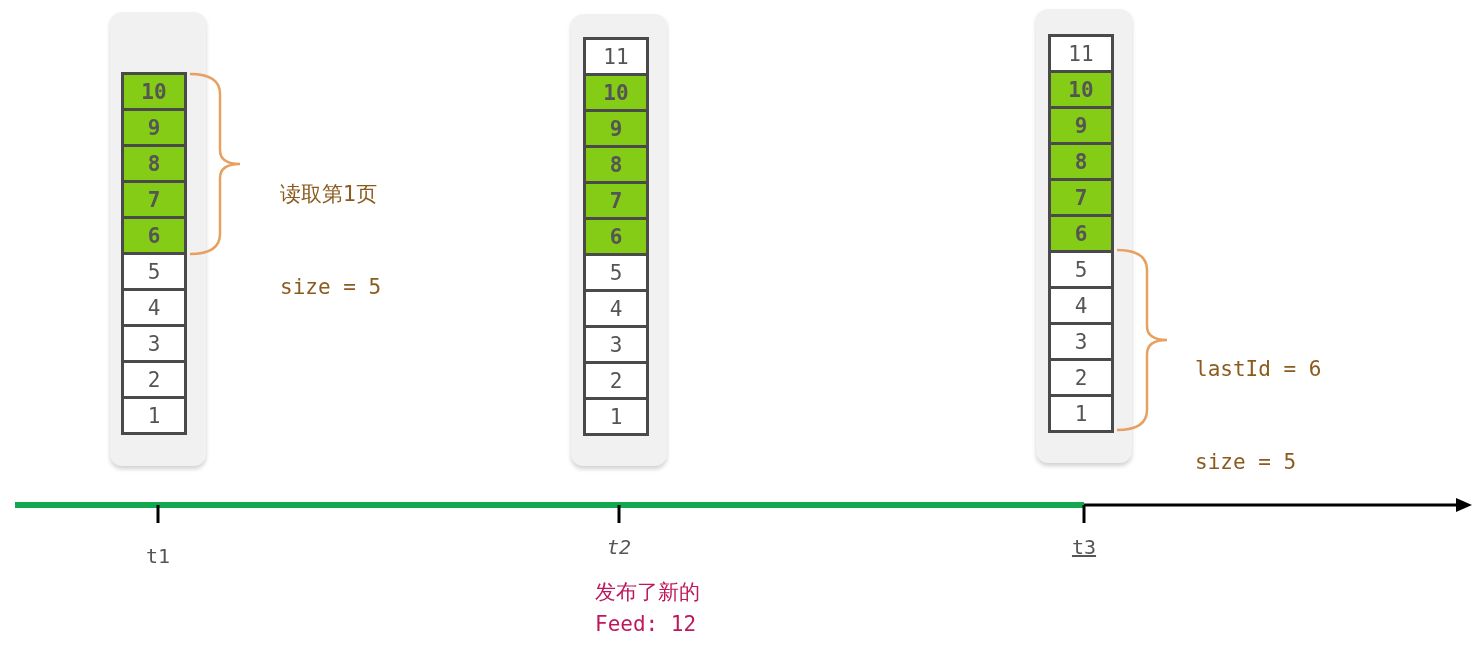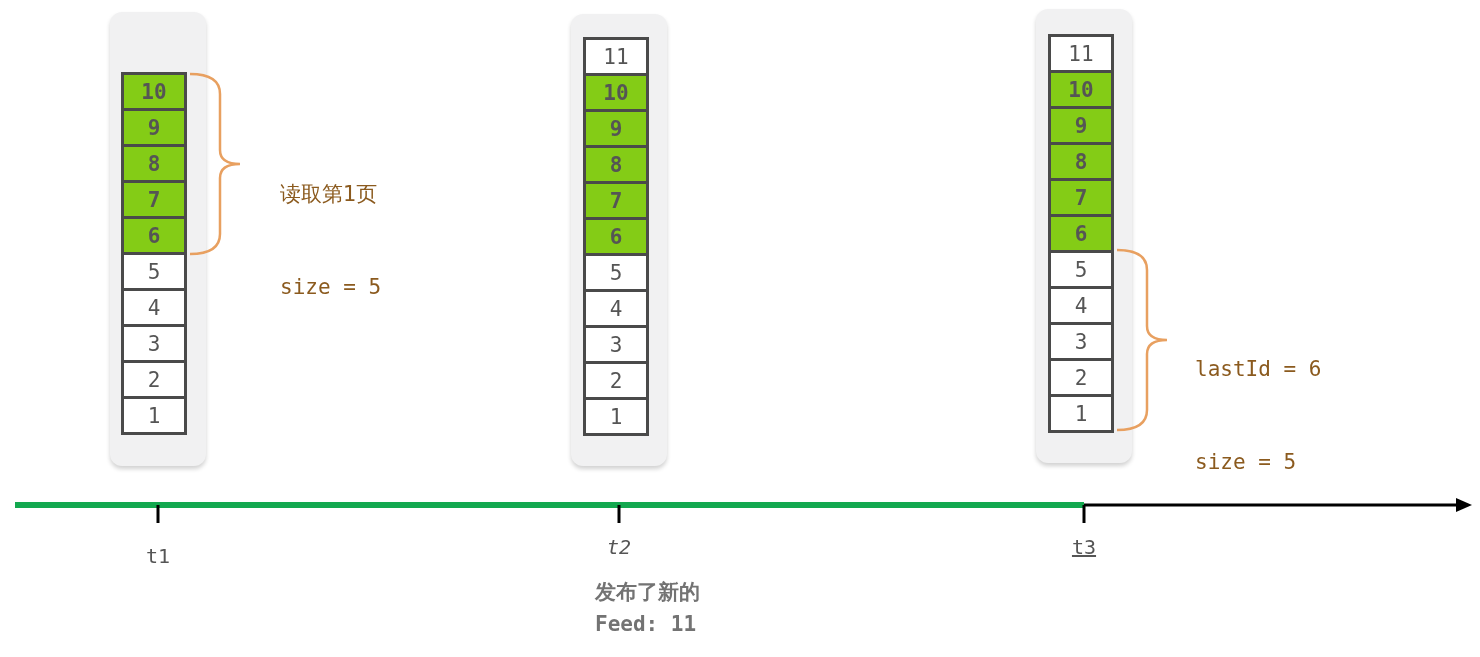--- a/index.html
+++ b/index.html
@@ -10,21 +10,21 @@
   .stack { position: absolute; width: 66px; border: 3px solid #4a4a4a; box-sizing: border-box;
            background: #4a4a4a; display: flex; flex-direction: column; gap: 3px; }
   .cell { height: 33px; display: flex; align-items: center; justify-content: center;
           font-size: 21px; color: #555; background: #ffffff; }
   .cell.hl { background: #84cc16; font-weight: bold; }
   .note { position: absolute; color: #8b5a1e; font-size: 21px; line-height: 31px; white-space: pre; }
   .note .cjk { font-family: "DejaVu Sans", sans-serif; font-size: 21px; }
   .brace { position: absolute; }
   .timeline { position: absolute; left: 0; top: 0; width: 1480px; height: 657px; }
   .tick-label { position: absolute; font-size: 20px; color: #555; transform: translateX(-50%); }
-  .event { position: absolute; color: #737373; font-size: 21px; line-height: 32px; font-weight: bold; }
+  .event { position: absolute; color: #be185d; font-size: 21px; line-height: 32px; }
   .event .cjk { font-family: "DejaVu Sans", sans-serif; }
 </style>
 </head>
 <body>
 
 <div class="panel" style="left:110px; top:12px; height:454px;"></div>
 <div class="stack" id="stack0" style="left:121px; top:72px;">
     <div class="cell hl">10</div>
     <div class="cell hl">9</div>
     <div class="cell hl">8</div>
@@ -90,14 +90,14 @@
   <line x1="158" y1="505" x2="158" y2="523" stroke="#000" stroke-width="3"></line>
   <line x1="619" y1="505" x2="619" y2="523" stroke="#000" stroke-width="3"></line>
   <line x1="1084" y1="505" x2="1084" y2="523" stroke="#000" stroke-width="3"></line>
 </svg>
 <div class="tick-label" style="left:158px; top:535px;margin-top:9px;">t1</div>
 <div class="tick-label" style="left:619px; top:535px;font-style:italic;">t2</div>
 <div class="tick-label" style="left:1084px; top:535px;text-decoration:underline;">t3</div>
 
 <div class="event" style="left:595px; top:576px;">
   <div class="cjk">发布了新的</div>
-  <div>Feed: 11</div>
+  <div>Feed: 12</div>
 </div>
 
 </body></html>

